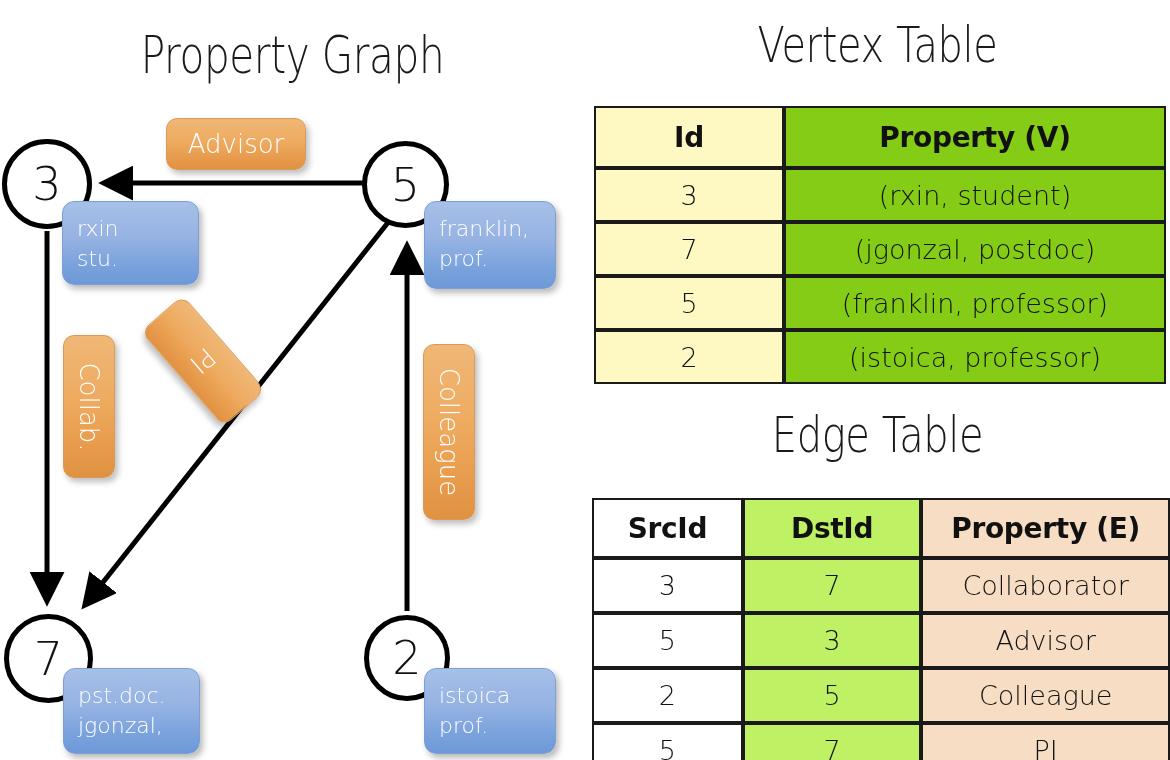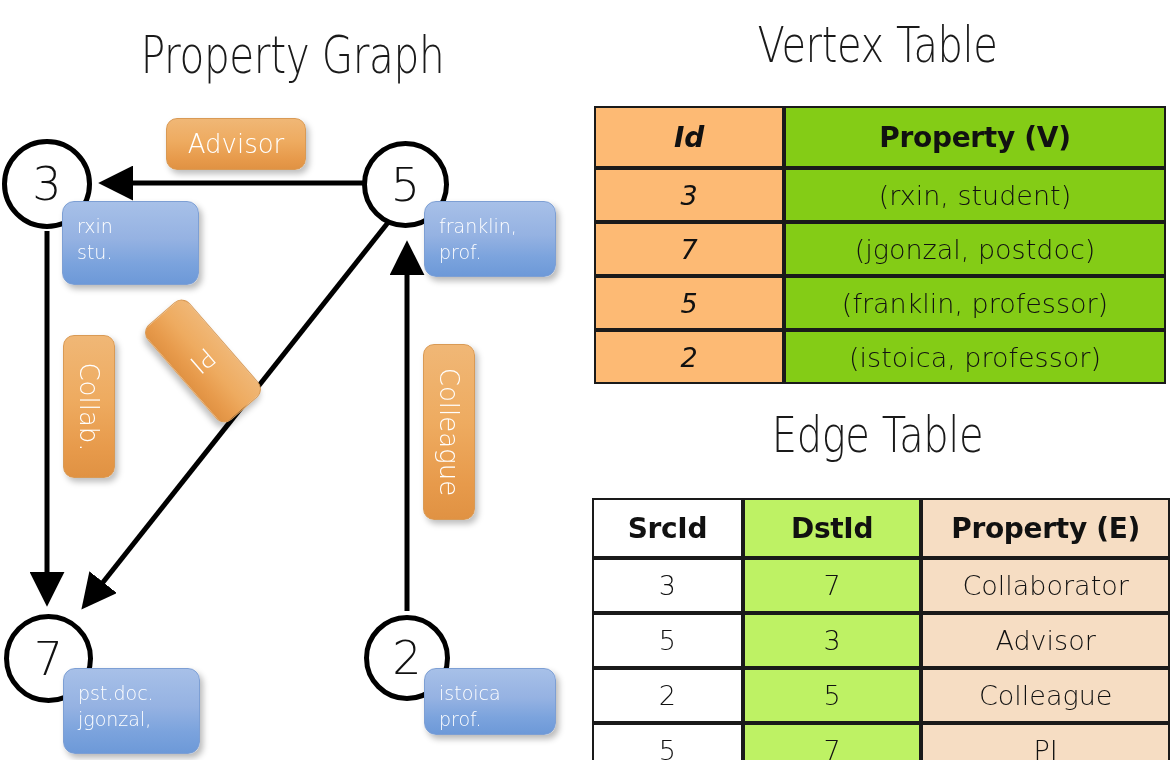--- a/index.html
+++ b/index.html
@@ -87,29 +87,29 @@
   .vbox {
     position: absolute;
     border-radius: 12px;
     background: linear-gradient(to bottom, #a7c0e8 0%, #95b2e2 45%, #7ba3dd 75%, #6d99d8 100%);
     border: 1px solid #7d9fd4;
     box-shadow: 3px 4px 6px rgba(0,0,0,0.28);
     box-sizing: border-box;
     color: #ffffff;
     font-family: "DejaVu Sans", sans-serif;
     font-weight: 300;
-    font-size: 19px;
+    font-size: 22px;
     line-height: 1.35;
     padding: 12px 0 0 14px;
     z-index: 6;
   }
   #vbox-3 { left: 62px;  top: 188px; width: 137px; height: 84px; }
-  #vbox-5 { left: 424px; top: 188px; width: 132px; height: 76px; }
+  #vbox-5 { left: 424px; top: 188px; width: 132px; height: 88px; }
   #vbox-7 { left: 63px;  top: 655px; width: 137px; height: 86px; }
-  #vbox-2 { left: 424px; top: 655px; width: 132px; height: 67px; }
+  #vbox-2 { left: 424px; top: 655px; width: 132px; height: 86px; }
 
   
   .ebox {
     position: absolute;
     border-radius: 11px;
     background: linear-gradient(to bottom, #f0b776 0%, #eeab60 45%, #e79a4b 80%, #e09243 100%);
     border: 1px solid #d99a55;
     box-shadow: 3px 4px 6px rgba(0,0,0,0.26);
     box-sizing: border-box;
     color: #ffffff;
@@ -149,21 +149,21 @@
   }
   .grid-table th {
     font-weight: 700;
     letter-spacing: -0.3px;
   }
 
   
   #vertex-table { left: 9px; top: 100px; }
   #vertex-table td, #vertex-table th { font-size: 27px; height: 50px; }
   #vertex-table th { height: 58px; font-size: 28px; }
-  #vertex-table .col-id   { width: 186px; background: #fdba74; font-style: italic; }
+  #vertex-table .col-id   { width: 186px; background: #fef9c3; }
   #vertex-table .col-prop { width: 378px; background: #84cc16; }
 
   
   #edge-table { left: 7px; top: 492px; }
   #edge-table td, #edge-table th { font-size: 27px; height: 51px; }
   #edge-table th { height: 56px; font-size: 28px; }
   #edge-table .col-src  { width: 148px; background: #ffffff; }
   #edge-table .col-dst  { width: 176px; background: #bef264; }
   #edge-table .col-prop { width: 246px; background: #f6ddc3; }
 </style>

